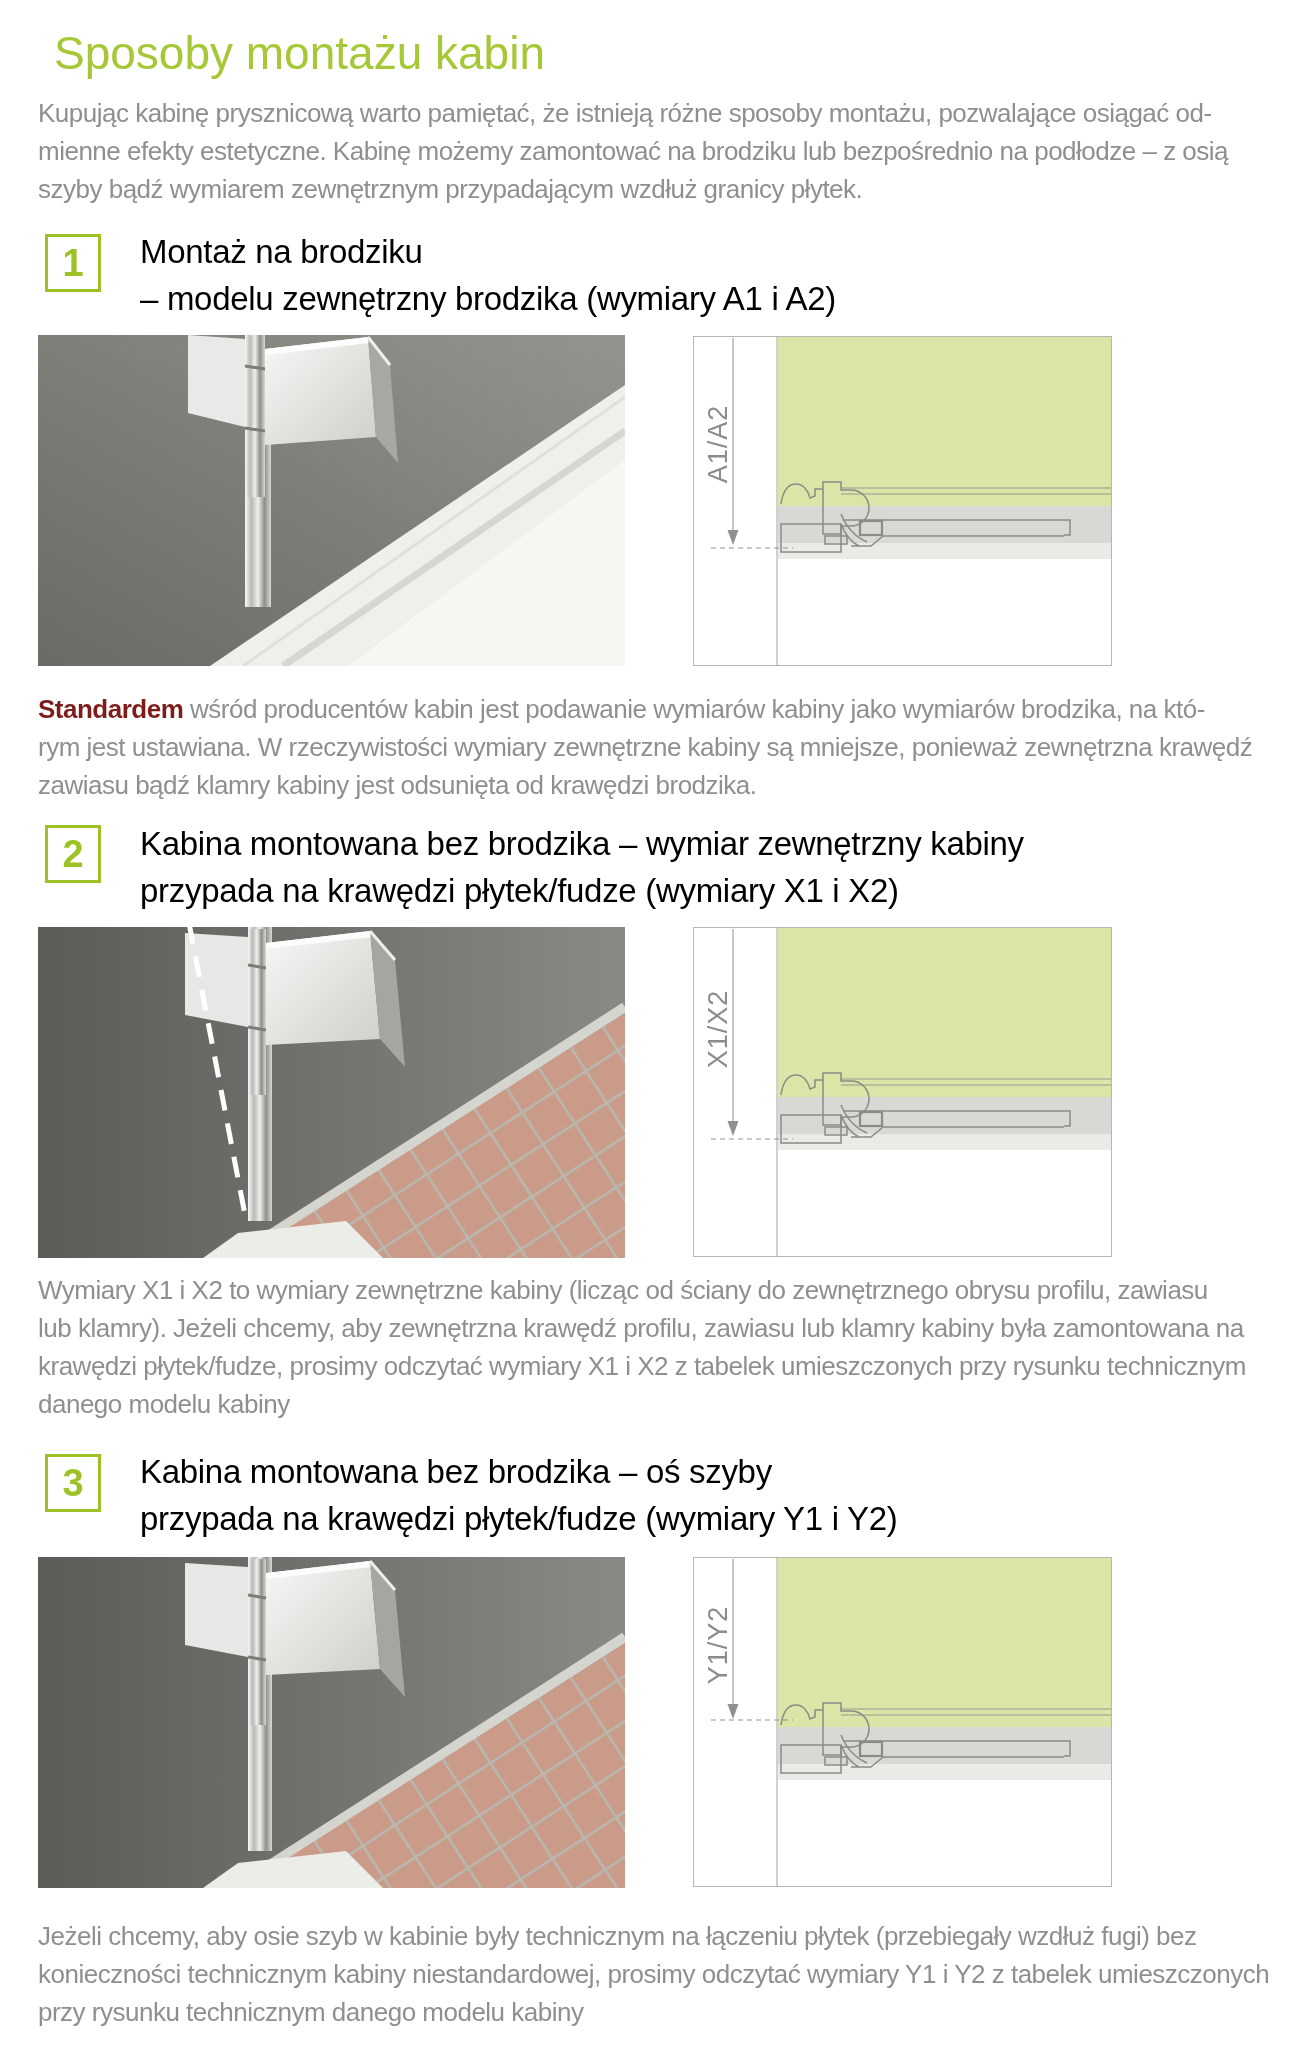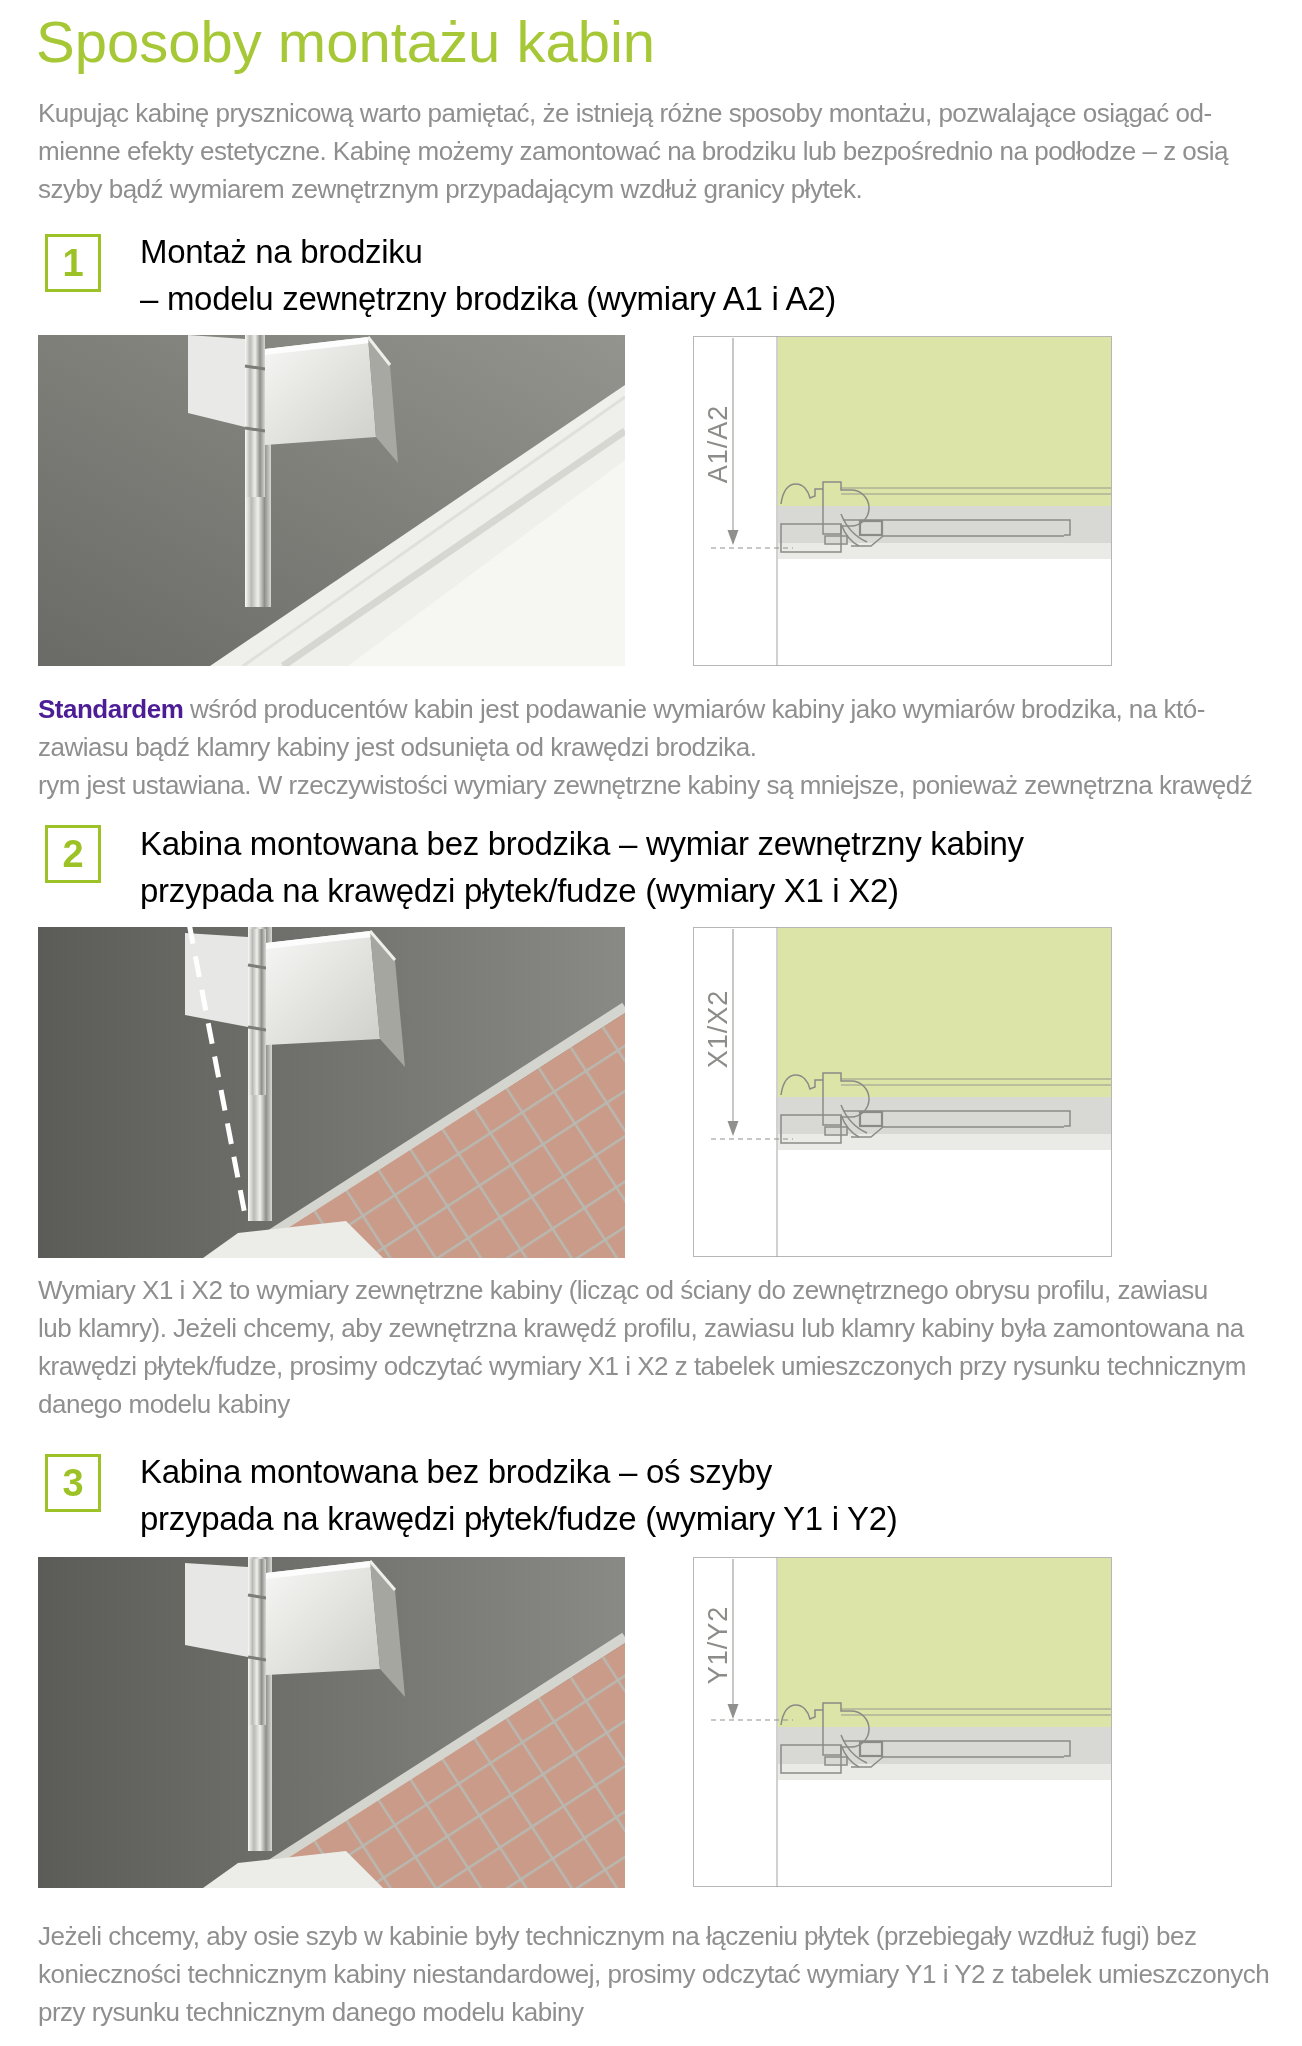--- a/index.html
+++ b/index.html
@@ -1,29 +1,29 @@
 <!DOCTYPE html>
 <html><head>
 <meta charset="utf-8">
 <style>
   html,body{margin:0;padding:0;background:#ffffff;}
   .page{
     position:relative;width:1302px;height:2046px;background:#ffffff;
     font-family:"Liberation Sans",sans-serif;overflow:hidden;
   }
   .title{
-    position:absolute;left:36px;top:8px;margin:0;
-    font-size:58px;font-weight:300;letter-spacing:0px;
+    position:absolute;left:36px;top:8px;margin:18px;
+    font-size:46px;font-weight:300;letter-spacing:0px;
     color:#a6c836;white-space:nowrap;
   }
   .para{position:absolute;left:38px;width:1250px;color:#8f8f8f;}
   .para .ln{
     font-size:26px;line-height:38px;letter-spacing:-0.5px;white-space:nowrap;
   }
-  .para .ln b{font-weight:bold;color:#4c1d95;text-align:center;}
+  .para .ln b{font-weight:bold;color:#7f1d1d;text-align:center;}
   .numbox{
     position:absolute;left:45px;width:50px;height:52px;
     border:3px solid #9cc226;display:flex;align-items:center;justify-content:center;
   }
   .numbox span{font-size:38px;font-weight:bold;color:#9cc226;line-height:1;}
   .heading{position:absolute;left:140px;color:#000000;}
   .heading .ln{
     font-size:33px;line-height:47px;letter-spacing:-0.3px;white-space:nowrap;
   }
   svg.photo,svg.diagram{position:absolute;display:block;}
@@ -109,22 +109,22 @@
     <g stroke="#90908c" fill="none">
       <line x1="40" y1="2" x2="40" y2="198"></line>
       <line x1="18" y1="212" x2="100" y2="212" stroke-dasharray="5 4"></line>
     </g>
     <polygon points="40,209 34.5,194 45.5,194" fill="#90908c"></polygon>
     <text class="dimtext" transform="translate(34,108) rotate(-90)" text-anchor="middle" font-size="27" fill="#8c8c88" letter-spacing="1">A1/A2</text>
   </svg>
 
   <div class="para" style="top:690px">
     <div class="ln"><b>Standardem</b><span> wśród producentów kabin jest podawanie wymiarów kabiny jako wymiarów brodzika, na któ-</span></div>
+    <div class="ln">rym jest ustawiana. W rzeczywistości wymiary zewnętrzne kabiny są mniejsze, ponieważ zewnętrzna krawędź</div>
     <div class="ln">zawiasu bądź klamry kabiny jest odsunięta od krawędzi brodzika.</div>
-    <div class="ln">rym jest ustawiana. W rzeczywistości wymiary zewnętrzne kabiny są mniejsze, ponieważ zewnętrzna krawędź</div>
   </div>
 
   <div class="numbox" style="top:825px">
     <span>2</span>
   </div>
   <div class="heading" style="top:820px">
     <div class="ln">Kabina montowana bez brodzika – wymiar zewnętrzny kabiny</div>
     <div class="ln">przypada na krawędzi płytek/fudze (wymiary X1 i X2)</div>
   </div>
 

